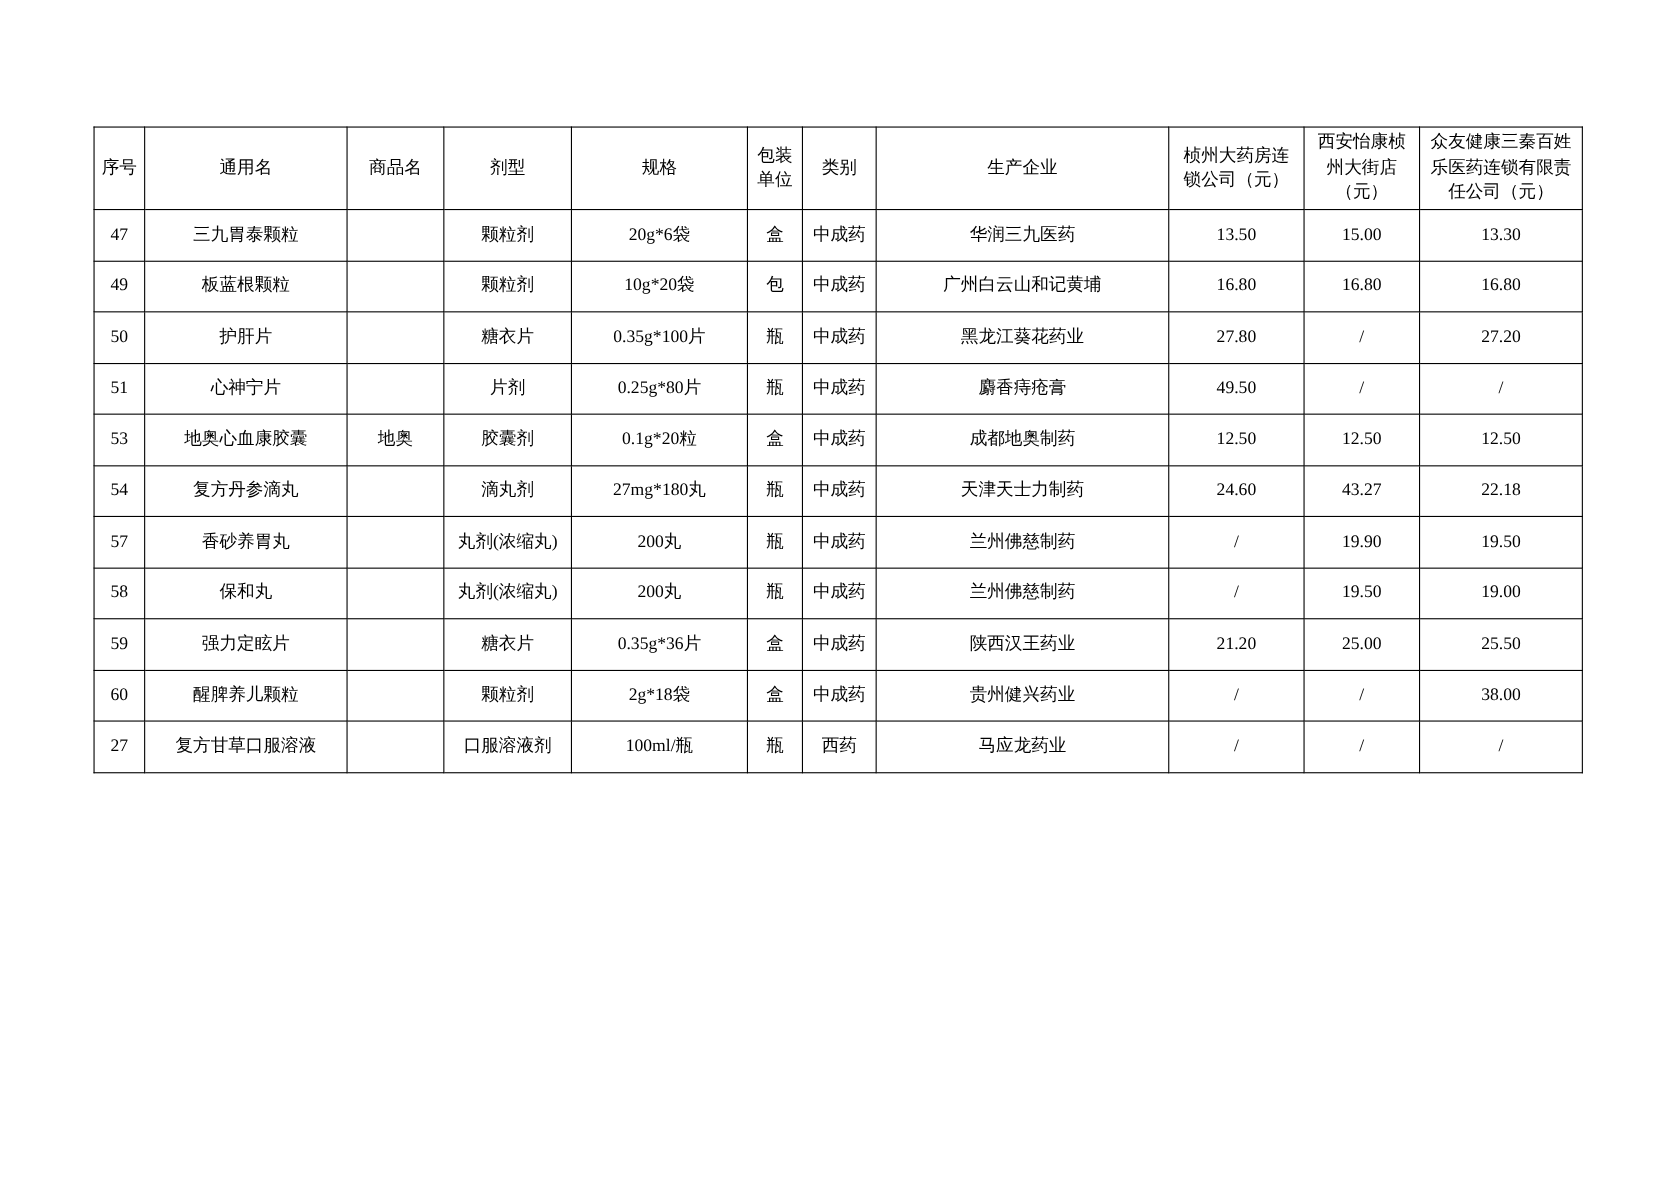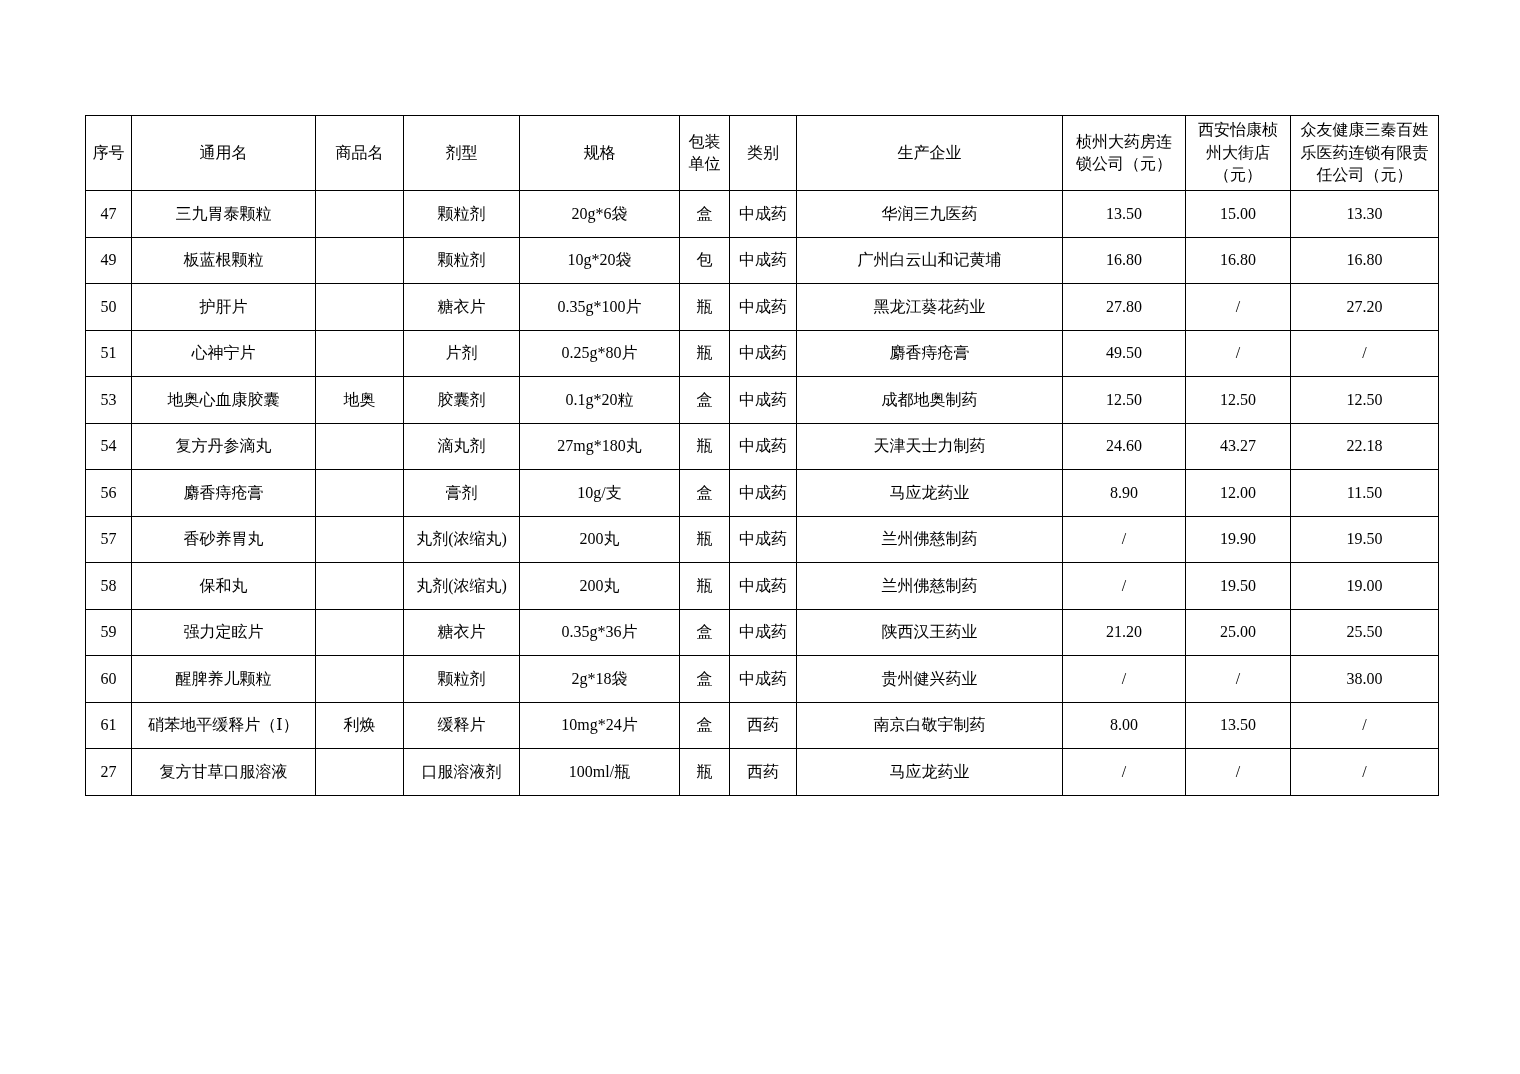--- a/index.html
+++ b/index.html
@@ -154,33 +154,20 @@
           <td>滴丸剂</td>
           <td>27mg*180丸</td>
           <td>瓶</td>
           <td>中成药</td>
           <td>天津天士力制药</td>
           <td>24.60</td>
           <td>43.27</td>
           <td>22.18</td>
         </tr>
         <tr>
-          <td>56</td>
-          <td>麝香痔疮膏</td>
-          <td></td>
-          <td>膏剂</td>
-          <td>10g/支</td>
-          <td>盒</td>
-          <td>中成药</td>
-          <td>马应龙药业</td>
-          <td>8.90</td>
-          <td>12.00</td>
-          <td>11.50</td>
-        </tr>
-        <tr>
           <td>57</td>
           <td>香砂养胃丸</td>
           <td></td>
           <td>丸剂(浓缩丸)</td>
           <td>200丸</td>
           <td>瓶</td>
           <td>中成药</td>
           <td>兰州佛慈制药</td>
           <td>/</td>
           <td>19.90</td>
@@ -217,33 +204,20 @@
           <td>醒脾养儿颗粒</td>
           <td></td>
           <td>颗粒剂</td>
           <td>2g*18袋</td>
           <td>盒</td>
           <td>中成药</td>
           <td>贵州健兴药业</td>
           <td>/</td>
           <td>/</td>
           <td>38.00</td>
-        </tr>
-        <tr>
-          <td>61</td>
-          <td>硝苯地平缓释片（Ⅰ）</td>
-          <td>利焕</td>
-          <td>缓释片</td>
-          <td>10mg*24片</td>
-          <td>盒</td>
-          <td>西药</td>
-          <td>南京白敬宇制药</td>
-          <td>8.00</td>
-          <td>13.50</td>
-          <td>/</td>
         </tr>
         <tr>
           <td>27</td>
           <td>复方甘草口服溶液</td>
           <td></td>
           <td>口服溶液剂</td>
           <td>100ml/瓶</td>
           <td>瓶</td>
           <td>西药</td>
           <td>马应龙药业</td>

